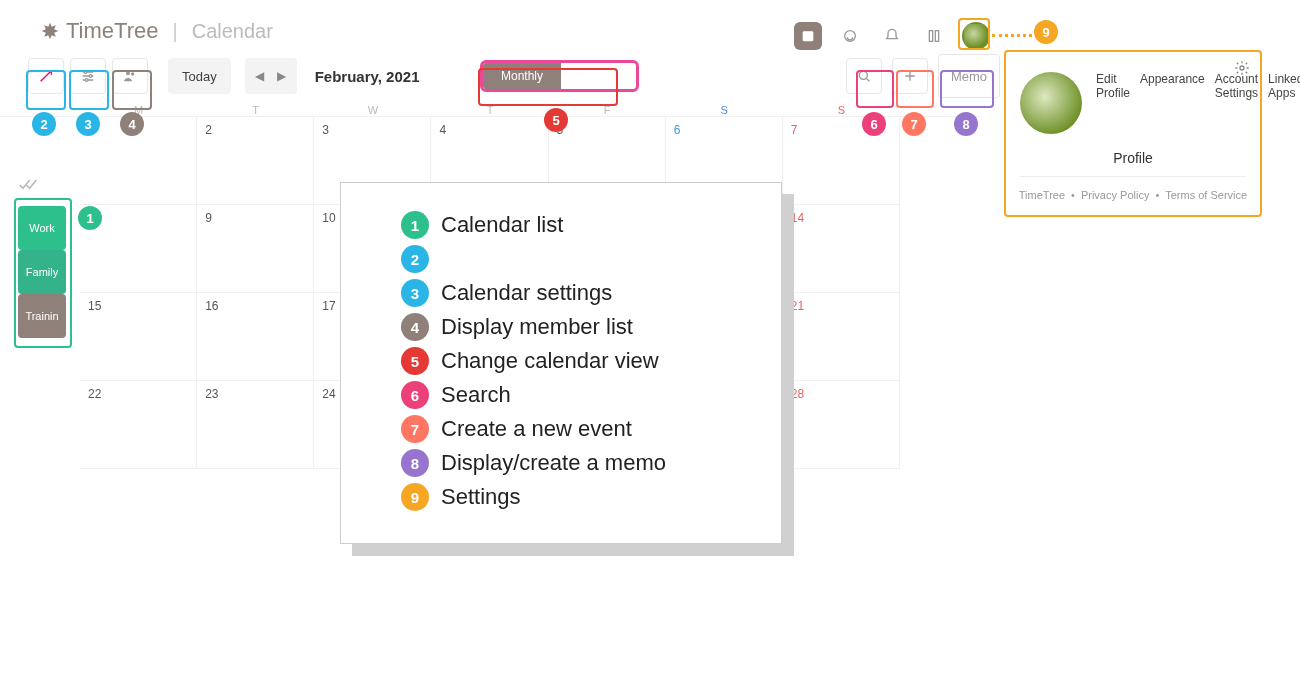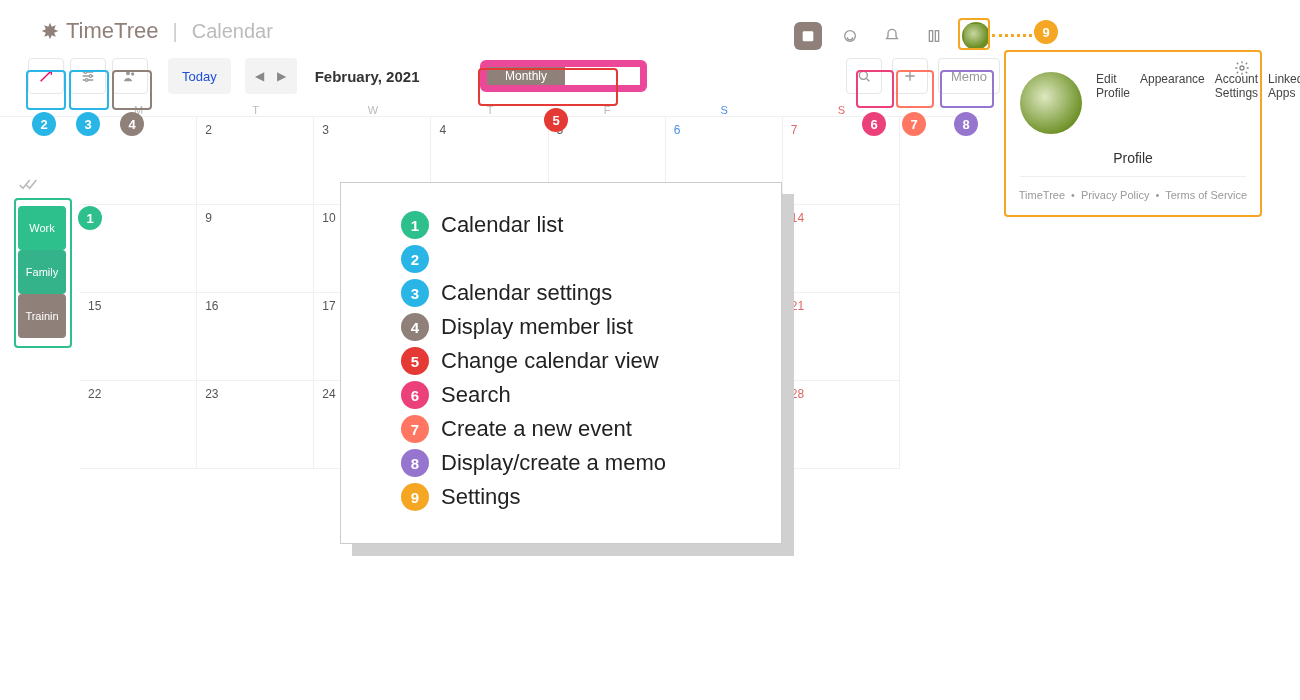--- a/index.html
+++ b/index.html
@@ -24,30 +24,30 @@
   .brand-sub{color:#bbb;font-size:20px;font-weight:300;}
   .top-icons{position:absolute;top:22px;right:310px;display:flex;gap:14px;align-items:center;}
   .ticon{width:28px;height:28px;border-radius:6px;display:flex;align-items:center;justify-content:center;color:#999;}
   .ticon.cal{background:var(--brown);color:#fff;}
   .ticon svg{width:16px;height:16px;}
   .avatar{width:28px;height:28px;border-radius:50%;background:radial-gradient(circle at 40% 40%,#c8d8a0,#6b8e23 70%);border:2px solid transparent;}
   
   .toolbar{display:flex;align-items:center;padding:6px 28px;gap:6px;position:relative;}
   .tbtn{width:36px;height:36px;border:1px solid #e6e6e6;border-radius:4px;background:#fff;display:flex;align-items:center;justify-content:center;color:#999;}
   .tbtn svg{width:16px;height:16px;}
-  .today-btn{height:36px;padding:0 14px;border-radius:4px;background:var(--light);color:#1d4ed8;font-size:13px;display:flex;align-items:center;margin-left:14px;}
+  .today-btn{height:36px;padding:0 14px;border-radius:4px;background:var(--light);color:#404040;font-size:13px;display:flex;align-items:center;margin-left:14px;}
   .nav-arrows{display:flex;align-items:center;gap:4px;margin-left:8px;background:var(--light);border-radius:4px;height:36px;padding:0 6px;}
   .nav-arrows span{width:18px;text-align:center;color:#888;font-size:12px;}
   .month-label{margin-left:12px;font-weight:600;font-size:15px;}
-  .view-toggle{position:absolute;left:480px;display:flex;border:7px solid #ec4899;border-radius:6px;overflow:hidden;height:32px;}
+  .view-toggle{position:absolute;left:480px;display:flex;border:3px solid #ec4899;border-radius:6px;overflow:hidden;height:32px;}
   .view-toggle div{padding:0 18px;display:flex;align-items:center;font-size:12px;}
   .view-toggle .active{background:var(--brown);color:#fff;}
   .view-toggle .inactive{color:#999;margin-top:40px;}
   .right-tools{position:absolute;right:300px;display:flex;gap:10px;align-items:center;}
-  .memo-btn{height:36px;padding:0 12px;border:1px solid #e6e6e6;border-radius:4px;color:#999;font-size:13px;display:flex;align-items:center;}
+  .memo-btn{height:44px;padding:0 12px;border:1px solid #e6e6e6;border-radius:4px;color:#999;font-size:13px;display:flex;align-items:center;}
   
   .weekhead{display:grid;grid-template-columns:repeat(7,1fr);padding:4px 80px 0 80px;color:#bbb;font-size:11px;text-align:center;width:980px;}
   .dates{display:grid;grid-template-columns:repeat(7,1fr);grid-auto-rows:88px;padding:0 80px;width:980px;border-top:1px solid #f0f0f0;}
   .cell{border-right:1px solid #f0f0f0;border-bottom:1px solid #f0f0f0;padding:6px 8px;font-size:12px;color:#555;}
   .cell.sun{color:#e06666;}
   .cell.sat{color:#4a90e2;}
   
   .sidebar{position:absolute;left:18px;top:178px;display:flex;flex-direction:column;gap:6px;}
   .check{color:#bbb;margin-bottom:4px;}
   .cal-chip{width:48px;height:44px;border-radius:4px;color:#fff;font-size:11px;display:flex;align-items:center;justify-content:center;font-weight:500;overflow:hidden;}

